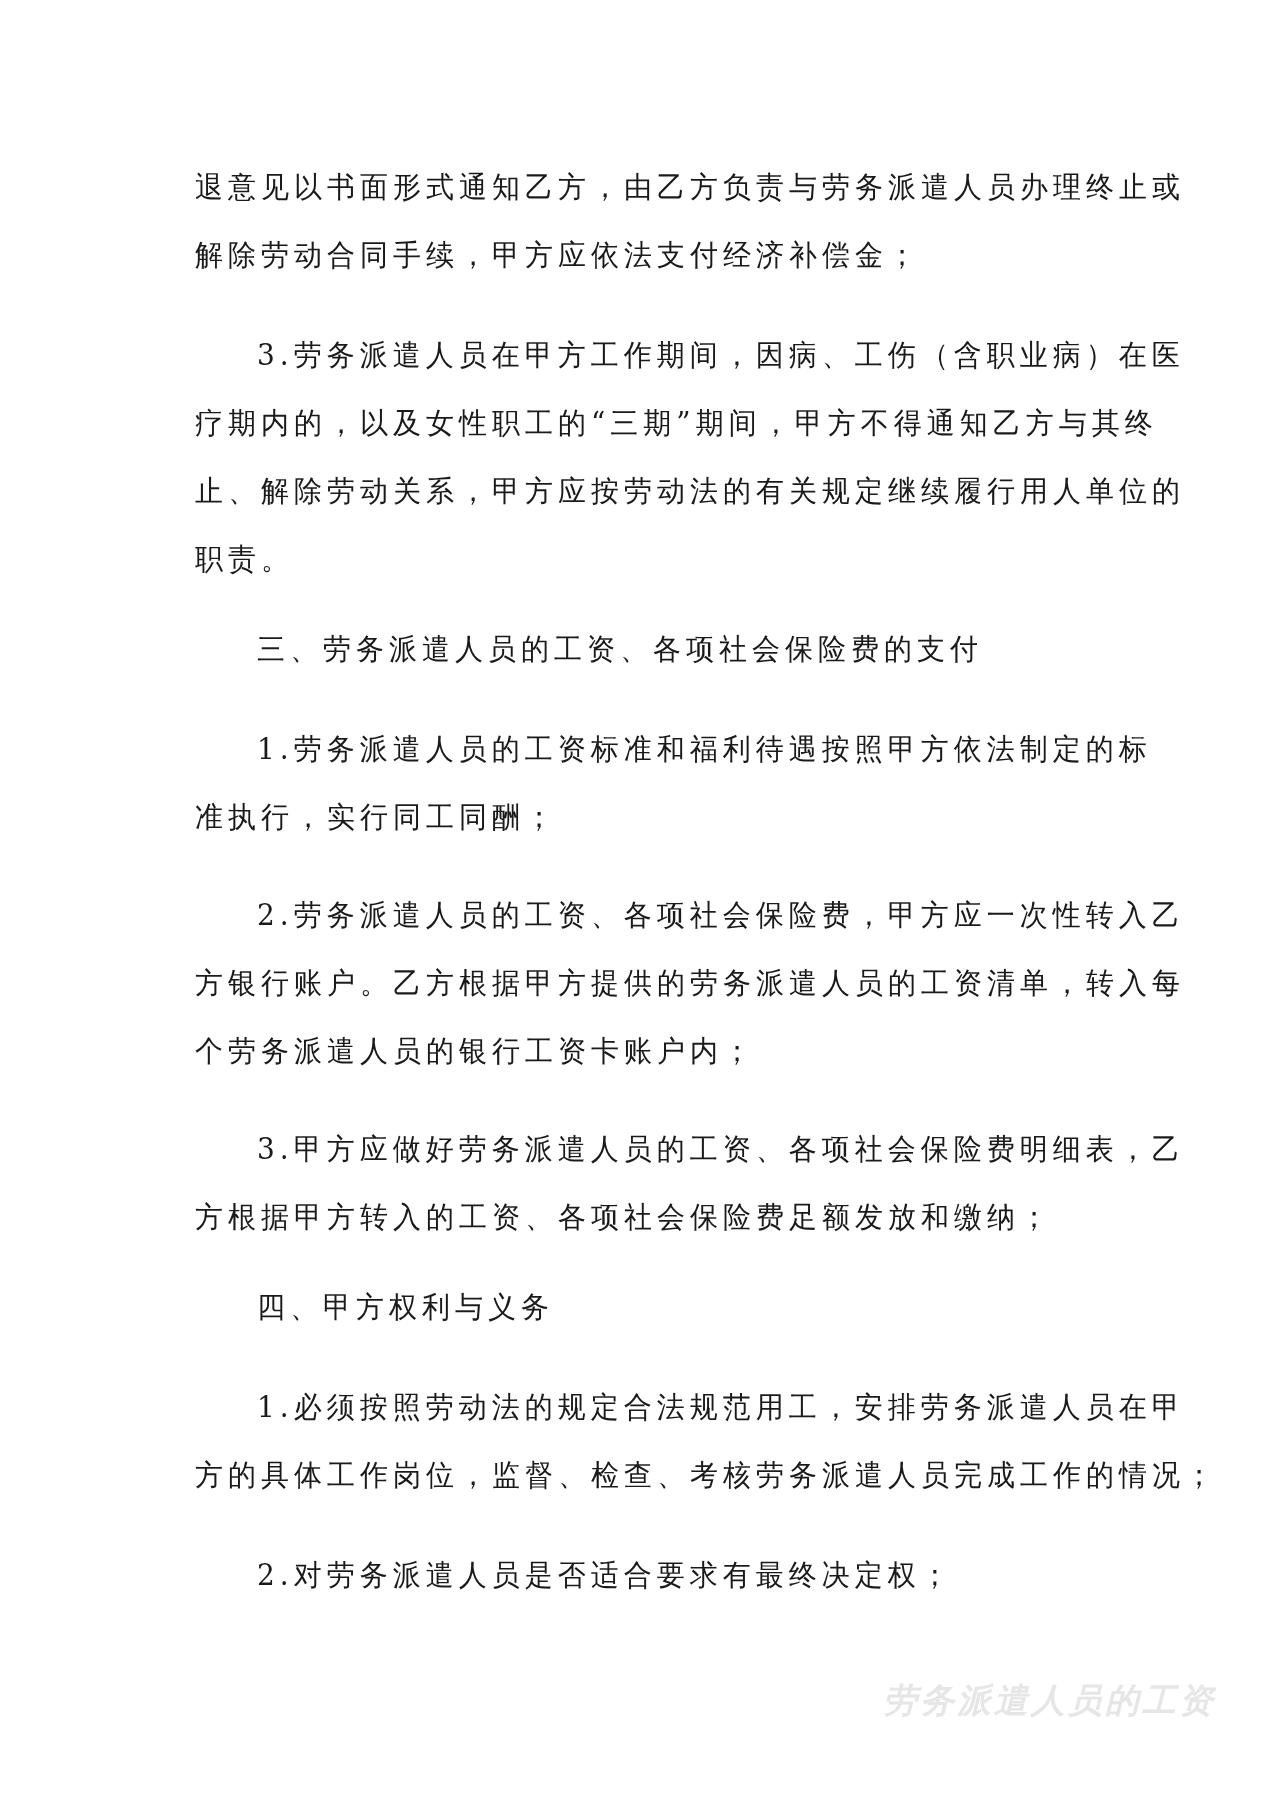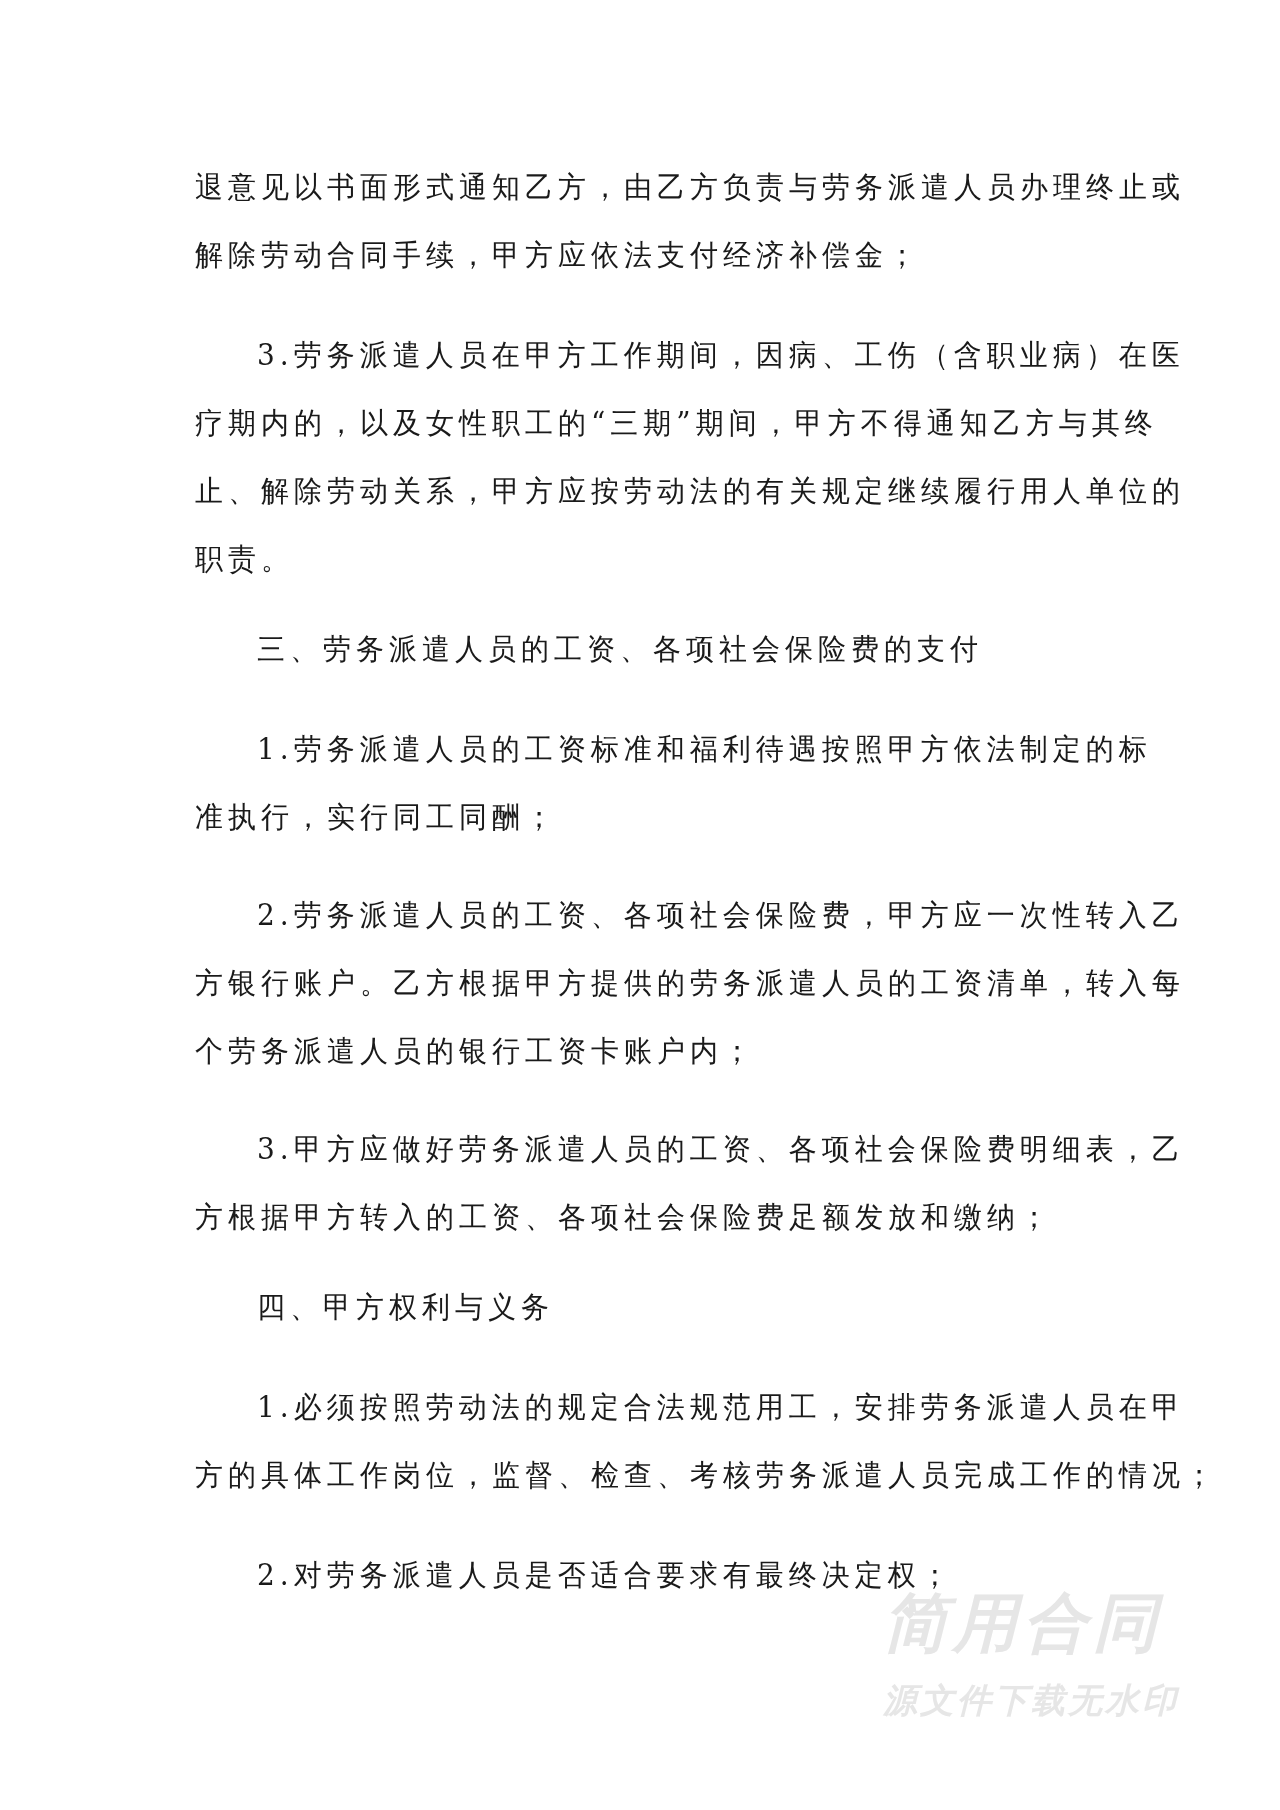--- a/index.html
+++ b/index.html
@@ -81,15 +81,14 @@
   <div class="line indent" style="top:1132px">3.甲方应做好劳务派遣人员的工资、各项社会保险费明细表，乙</div>
   <div class="line" style="top:1200px">方根据甲方转入的工资、各项社会保险费足额发放和缴纳；</div>
 
   <div class="line indent" style="top:1290px">四、甲方权利与义务</div>
 
   <div class="line indent" style="top:1390px">1.必须按照劳动法的规定合法规范用工，安排劳务派遣人员在甲</div>
   <div class="line" style="top:1458px">方的具体工作岗位，监督、检查、考核劳务派遣人员完成工作的情况；</div>
 
   <div class="line indent" style="top:1558px">2.对劳务派遣人员是否适合要求有最终决定权；</div>
 
-  <div class="watermark wm-title">简用合同</div>
-  <div class="watermark wm-sub">源文件下载无水印</div>
+  <div class="watermark wm-sub">劳务派遣人员的工资</div>
 </div>
 
 </body></html>

